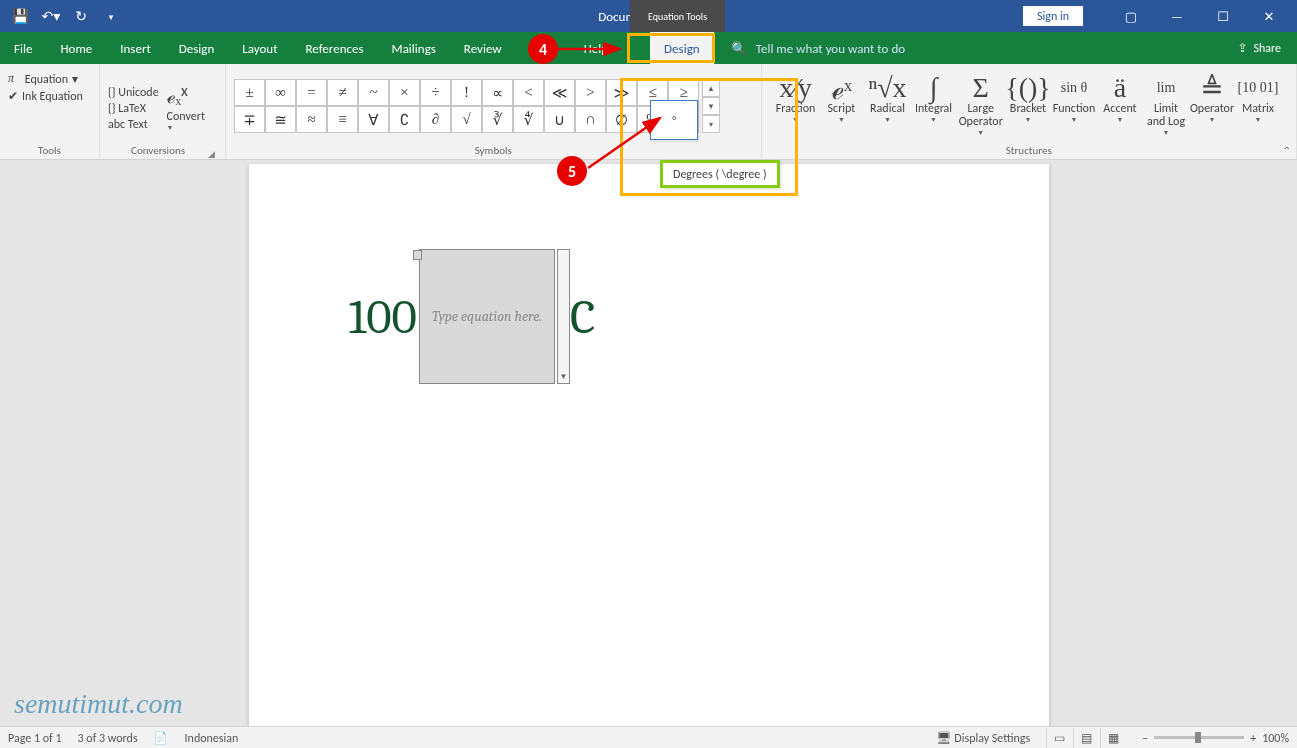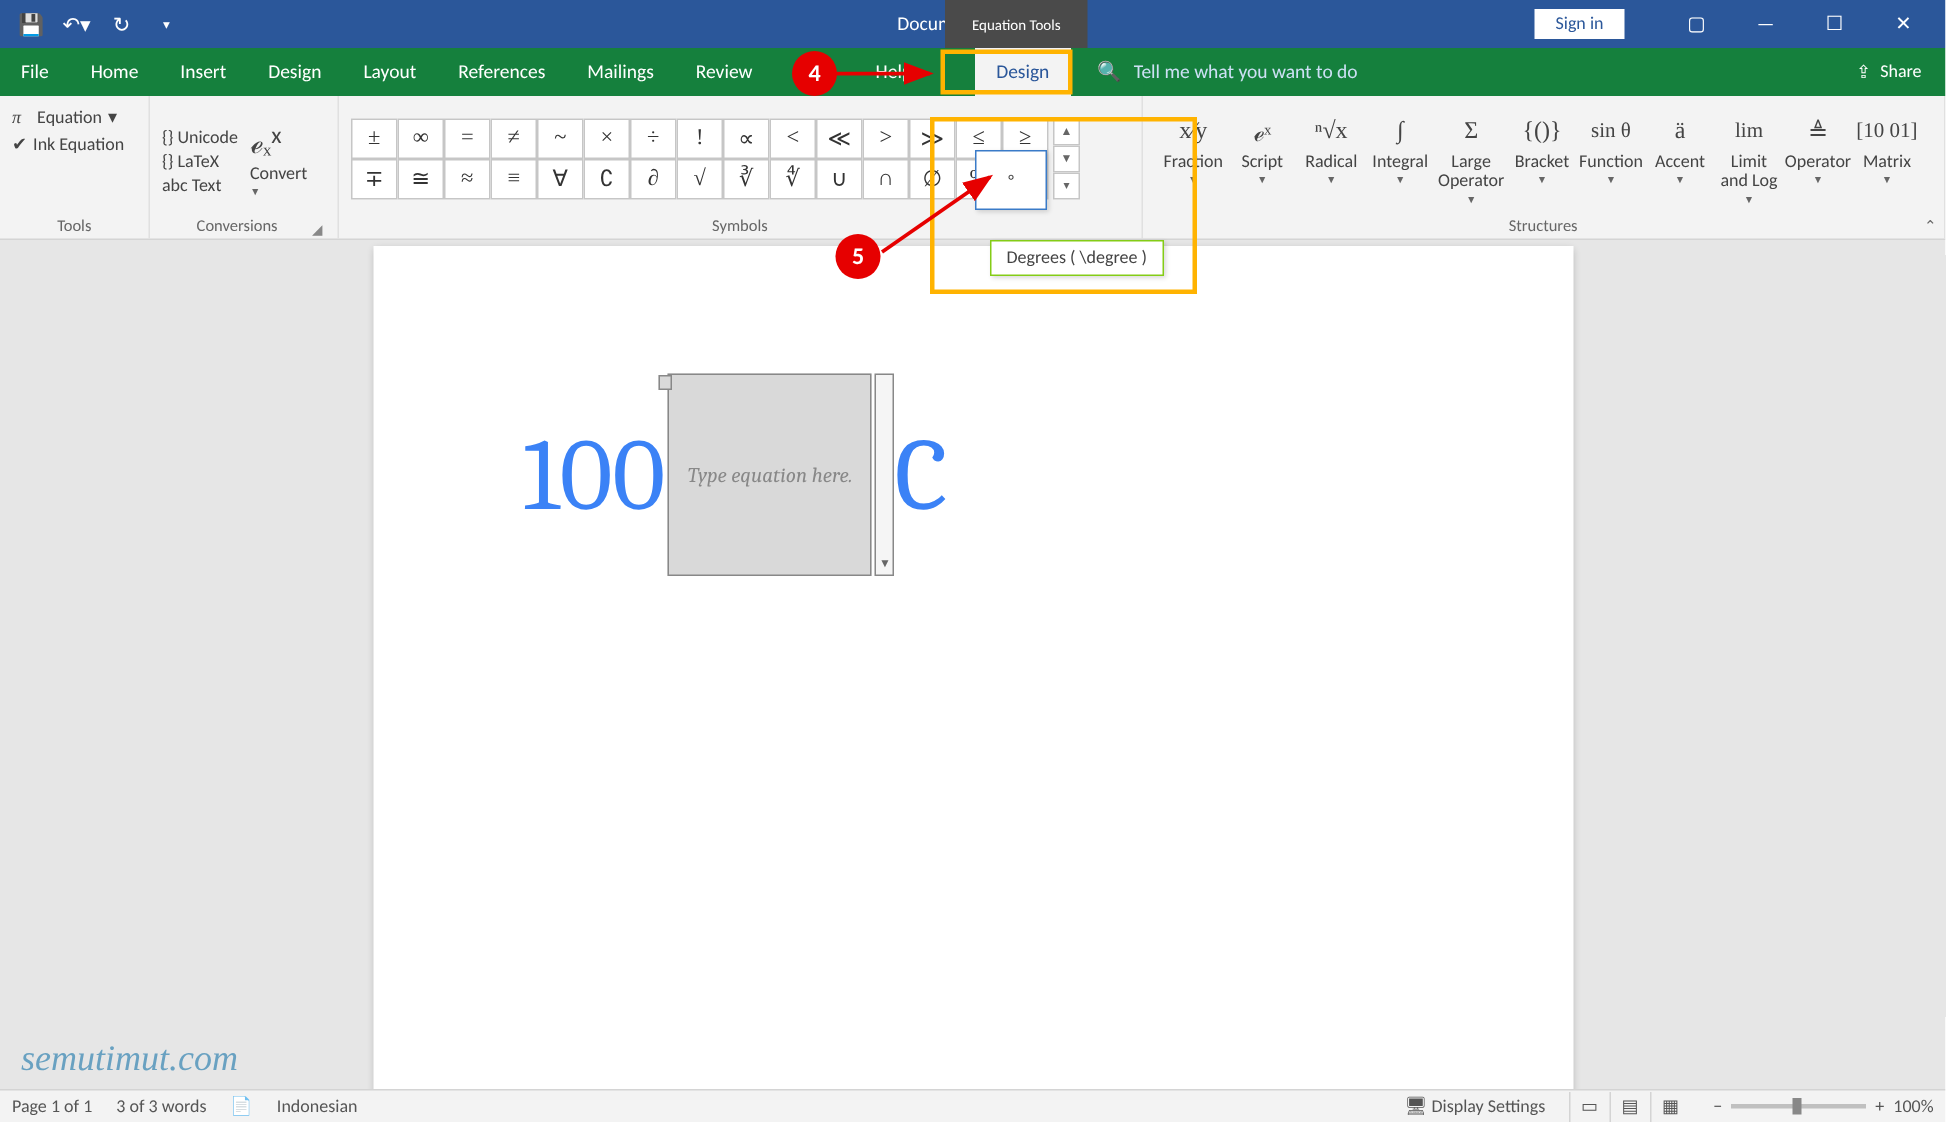--- a/index.html
+++ b/index.html
@@ -33,46 +33,46 @@
 .big-btn .drop{font-size:7px;color:#666;}
 
 .symbols-wrap{flex:1;}
 .sym-grid{display:grid;grid-template-columns:repeat(15,31px);grid-auto-rows:27px;gap:0;}
 .sym-cell{border:1px solid #c6c6c6;display:flex;align-items:center;justify-content:center;font-family:"Cambria Math","Segoe UI Symbol",serif;font-size:15px;background:#fff;color:#333;}
 .sym-spin{display:flex;flex-direction:column;margin-left:-1px;}
 .sym-spin div{width:18px;height:18px;border:1px solid #c6c6c6;background:#fff;display:flex;align-items:center;justify-content:center;font-size:8px;color:#666;}
 
 .structures{display:flex;gap:2px;padding:4px 8px 0 4px;}
 .struct-btn{display:flex;flex-direction:column;align-items:center;min-width:44px;padding-top:2px;}
-.struct-btn .si{height:28px;display:flex;align-items:center;justify-content:center;font-family:"Cambria Math",serif;font-size:16px;}
+.struct-btn .si{height:28px;display:flex;align-items:center;justify-content:center;font-family:"Cambria Math",serif;font-size:28px;}
 .struct-btn .sl{font-size:12px;text-align:center;line-height:13px;}
 .struct-btn .drop{font-size:7px;color:#666;}
 
 .docarea{position:relative;height:calc(748px - 32px - 32px - 96px - 22px);background:#e6e6e6;display:flex;justify-content:center;overflow:hidden;}
 .page{width:800px;background:#fff;margin-top:4px;box-shadow:0 2px 5px rgba(0,0,0,0.2);height:900px;position:relative;}
 .eq-line{position:absolute;top:85px;left:100px;display:flex;align-items:center;}
-.eq-big{font-family:"Cambria Math",Cambria,serif;font-size:68px;color:#3b82f6;}
+.eq-big{font-family:"Cambria Math",Cambria,serif;font-size:49px;color:#14532d;}
 .eq-box{border:1px solid #888;background:#d9d9d9;width:136px;height:135px;position:relative;margin:0 2px;display:flex;align-items:center;justify-content:center;}
 .eq-box::before{content:"";position:absolute;left:-7px;top:0;width:7px;height:8px;background:#d9d9d9;border:1px solid #888;}
 .eq-ph{font-family:Cambria,serif;font-style:italic;color:#888;font-size:14px;}
 .eq-ctrl{width:13px;height:135px;border:1px solid #888;display:flex;flex-direction:column;align-items:center;justify-content:flex-end;font-size:8px;color:#666;padding-bottom:2px;background:#f5f5f5;}
-.watermark{position:absolute;left:14px;bottom:6px;font-family:Georgia,serif;font-style:italic;font-size:24px;color:#4a90b8;opacity:0.8;}
+.watermark{position:absolute;left:14px;bottom:6px;font-family:Georgia,serif;font-style:italic;font-size:28px;color:#4a90b8;opacity:0.8;}
 
 .statusbar{height:22px;background:#f3f3f3;border-top:1px solid #d4d4d4;display:flex;align-items:center;font-size:12px;color:#555;padding:0 8px;gap:16px;}
 .statusbar .spacer{flex:1;}
 .view-btns{display:flex;gap:1px;}
 .view-btns div{width:26px;height:20px;display:flex;align-items:center;justify-content:center;border-left:1px solid #d4d4d4;}
 .zoom{display:flex;align-items:center;gap:6px;}
 .slider{width:90px;height:3px;background:#c0c0c0;position:relative;}
 .slider::after{content:"";position:absolute;left:45%;top:-4px;width:6px;height:11px;background:#888;}
 
 .annot-box{position:absolute;border:3px solid #ffb300;background:transparent;pointer-events:none;z-index:50;}
 .badge{position:absolute;width:30px;height:30px;border-radius:50%;background:#e60000;color:#fff;display:flex;align-items:center;justify-content:center;font-weight:bold;font-size:16px;z-index:60;}
 .arrow{position:absolute;z-index:55;}
-.tooltip{position:absolute;background:#fff;border:1px solid #84cc16;padding:4px 10px;font-size:12px;z-index:56;box-shadow:1px 1px 3px rgba(0,0,0,0.15);}
+.tooltip{position:absolute;background:#fff;border:3px solid #84cc16;padding:4px 10px;font-size:12px;z-index:56;box-shadow:1px 1px 3px rgba(0,0,0,0.15);}
 .deg-zoom{position:absolute;width:48px;height:40px;border:1px solid #3a7bc8;background:#fff;display:flex;align-items:center;justify-content:center;font-size:11px;z-index:40;box-shadow:1px 1px 3px rgba(0,0,0,0.15);}
 .launcher{font-size:9px;color:#888;align-self:flex-end;padding-right:2px;}
 .ribbon-collapse{position:absolute;right:6px;bottom:2px;font-size:10px;color:#666;}
 </style>
 </head>
 <body>
 
 <div class="titlebar">
   <div class="qat">
     <div class="qat-btn">💾</div>

